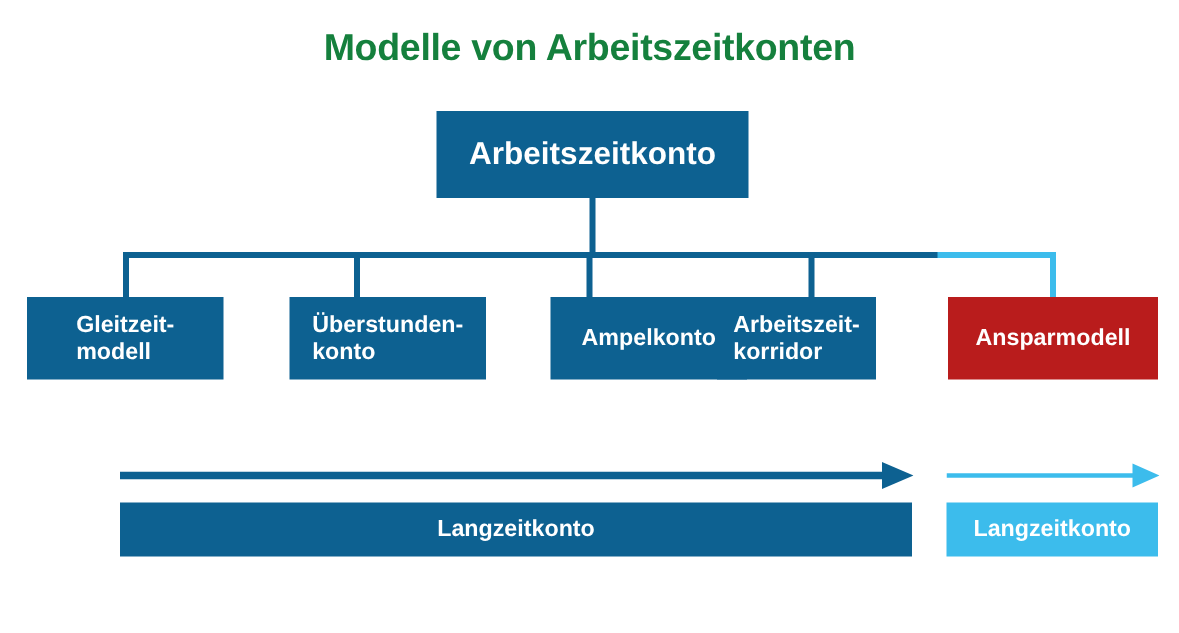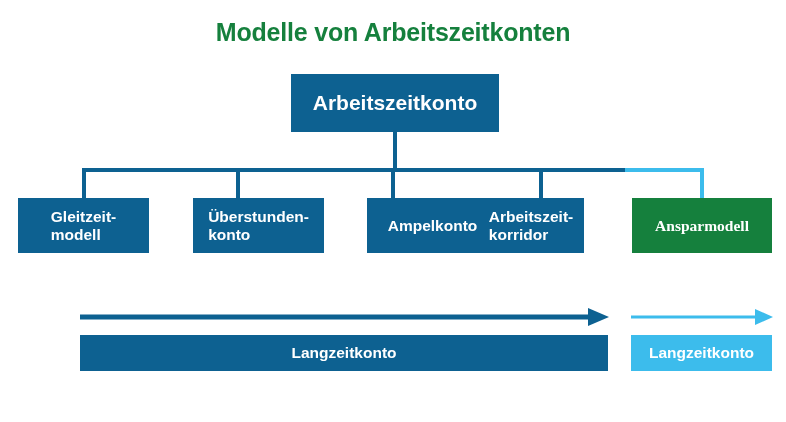--- a/index.html
+++ b/index.html
@@ -39,21 +39,21 @@
     box-sizing: border-box;
     display: flex;
     align-items: center;
     justify-content: center;
     color: #ffffff;
     font-weight: bold;
     line-height: 1.15;
     white-space: pre-line;
   }
   .box.dark  { background: #0d6191; }
-  .box.light { background: #15803d; font-family: Liberation Serif, serif; }
+  .box.light { background: #b91c1c; }
 
   #root-box {
     left: 291px;
     top: 74px;
     width: 208px;
     height: 58px;
     font-size: 21px;
   }
 
   .leaf { height: 55px; font-size: 15.5px; }

